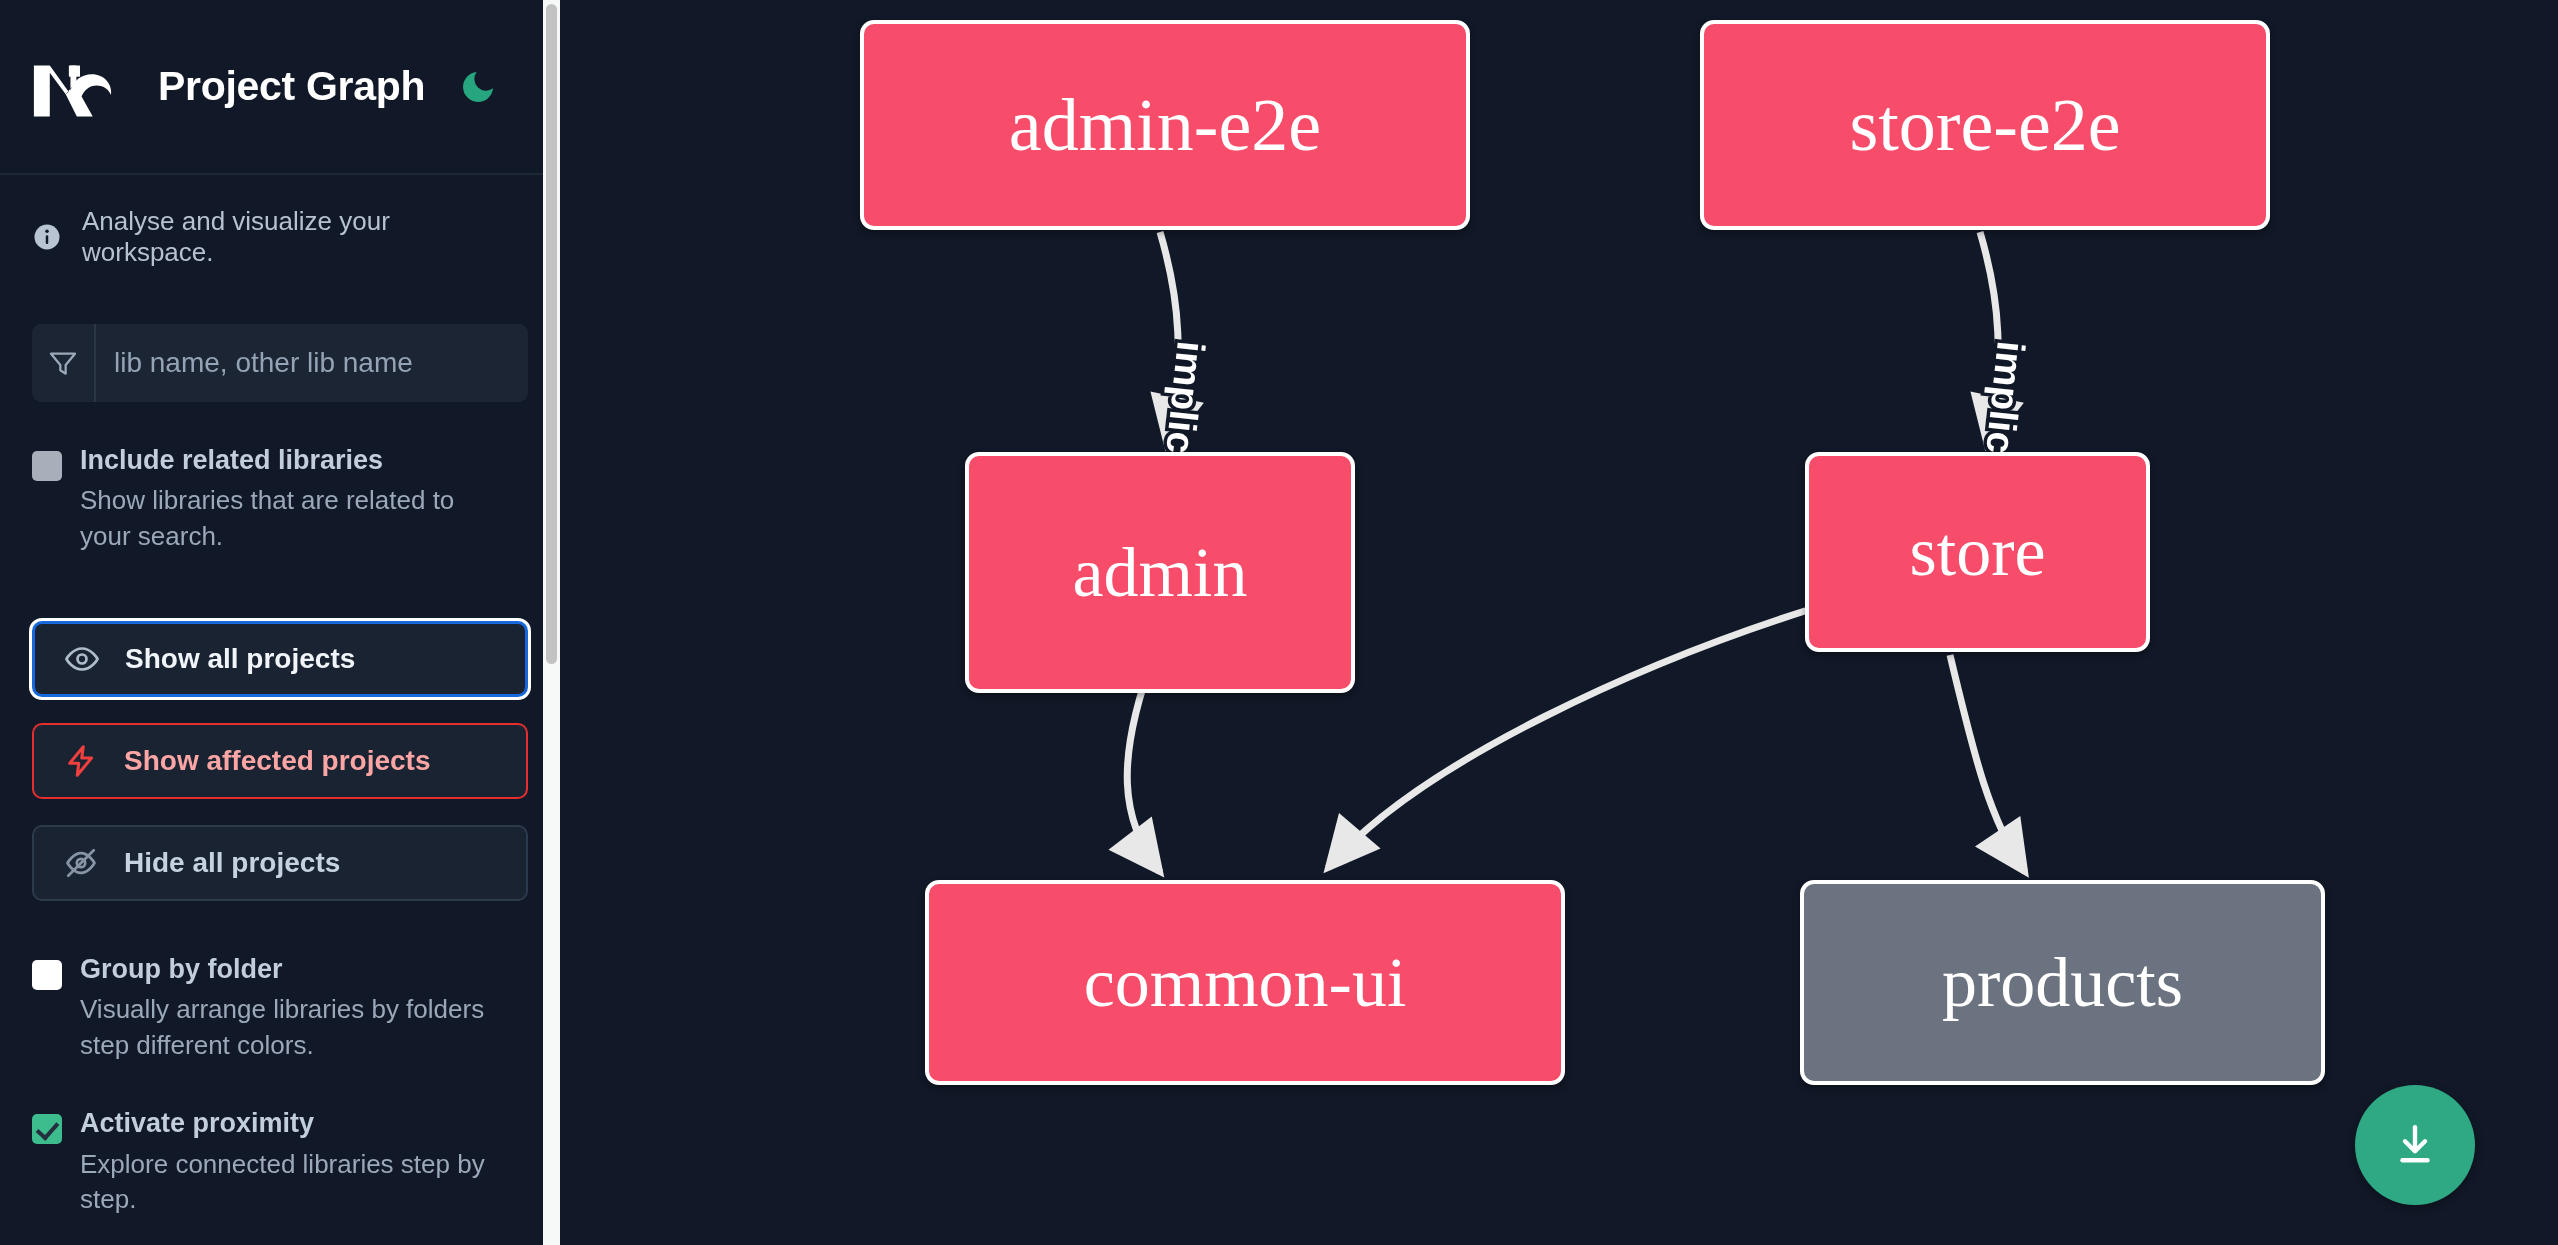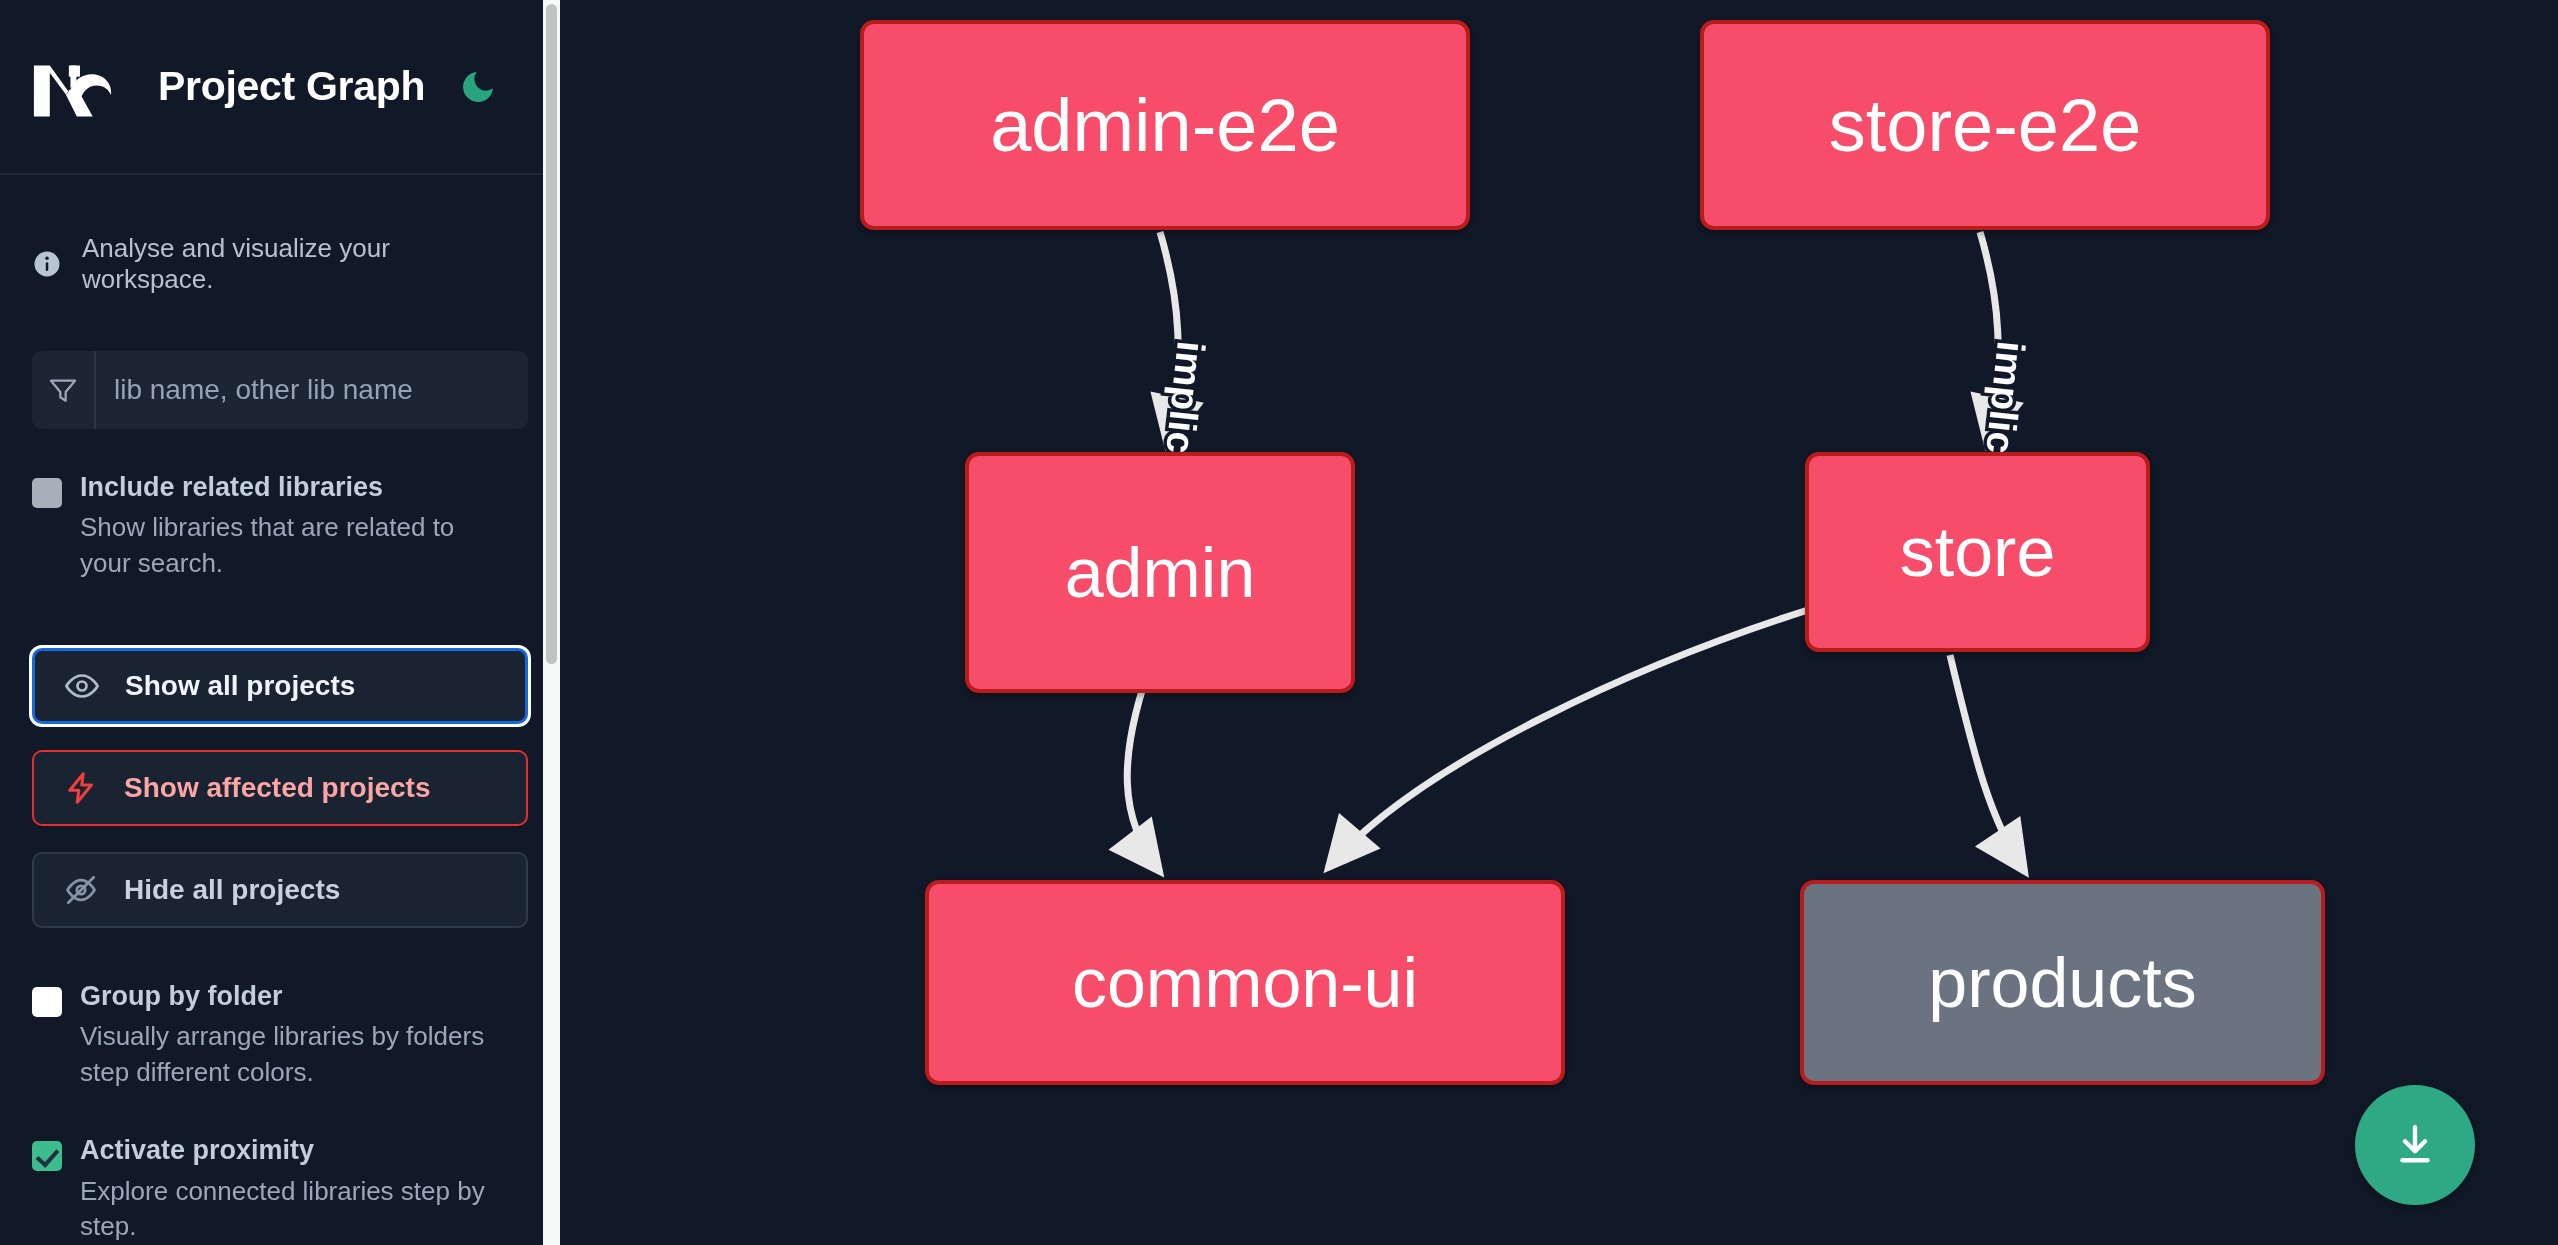--- a/index.html
+++ b/index.html
@@ -37,21 +37,21 @@
   .moon-btn {
     width: 46px; height: 46px;
     display: flex; align-items: center; justify-content: center;
     cursor: pointer; flex: 0 0 auto;
   }
 
   .sb-body { padding: 0 32px; }
 
   .info-row {
     display: flex; align-items: center; gap: 20px;
-    padding-top: 58px;
+    padding-top: 31px;
   }
   .info-icon { width: 30px; height: 30px; flex: 0 0 auto; }
   .info-text { color: #B6C2D2; font-size: 26px; font-weight: 400; }
 
   .search-wrap {
     margin-top: 56px;
     height: 78px;
     display: flex; align-items: stretch;
     background: #1C2533;
     border-radius: 9px;
@@ -171,23 +171,24 @@
     height: 1245px;
     background: #111827;
     overflow: hidden;
   }
   #graph-svg { position: absolute; inset: 0; width: 100%; height: 100%; }
 
   .node {
     position: absolute;
     display: flex; align-items: center; justify-content: center;
     border-radius: 14px;
-    border: 4px solid #b91c1c;
+    border: 4px solid #ffffff;
     box-shadow: 0 3px 7px rgba(0,0,0,0.35);
     cursor: pointer;
+    font-family: Liberation Serif, serif;
   }
   .node-label {
     color: #FFFFFF;
     font-weight: 400;
     white-space: nowrap;
     letter-spacing: 0px;
   }
 
   .dl-btn {
     position: absolute;

